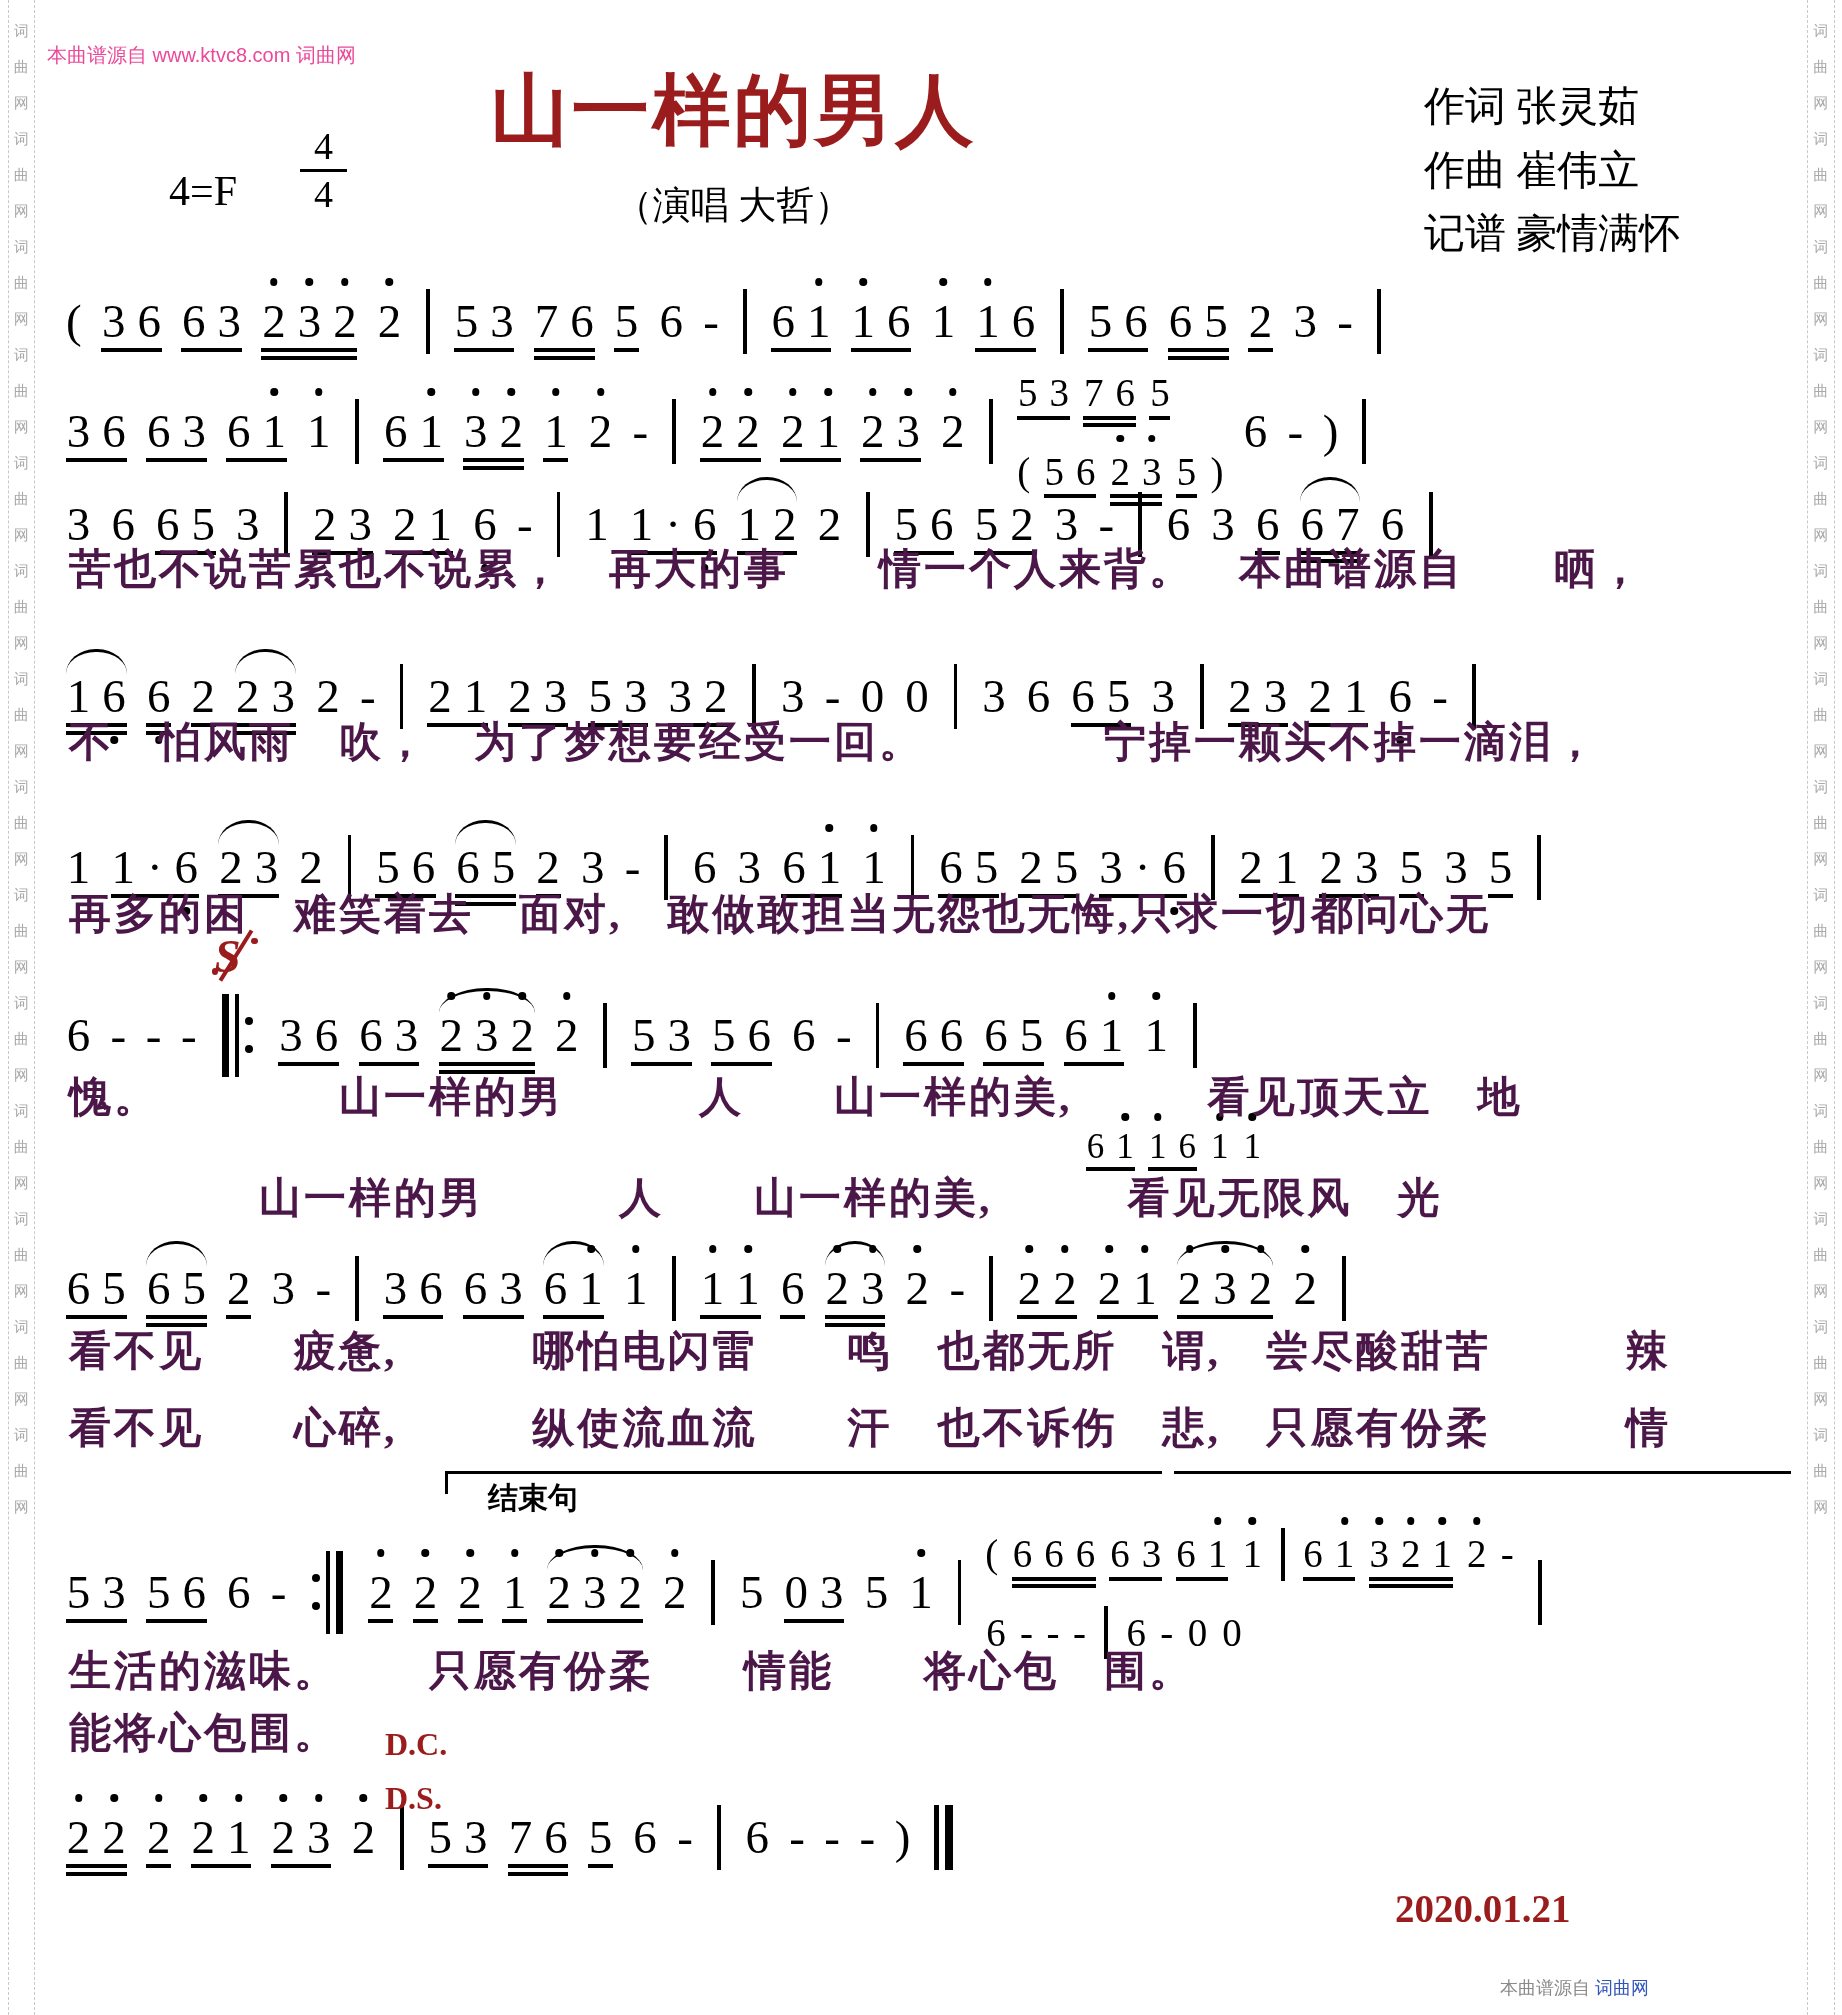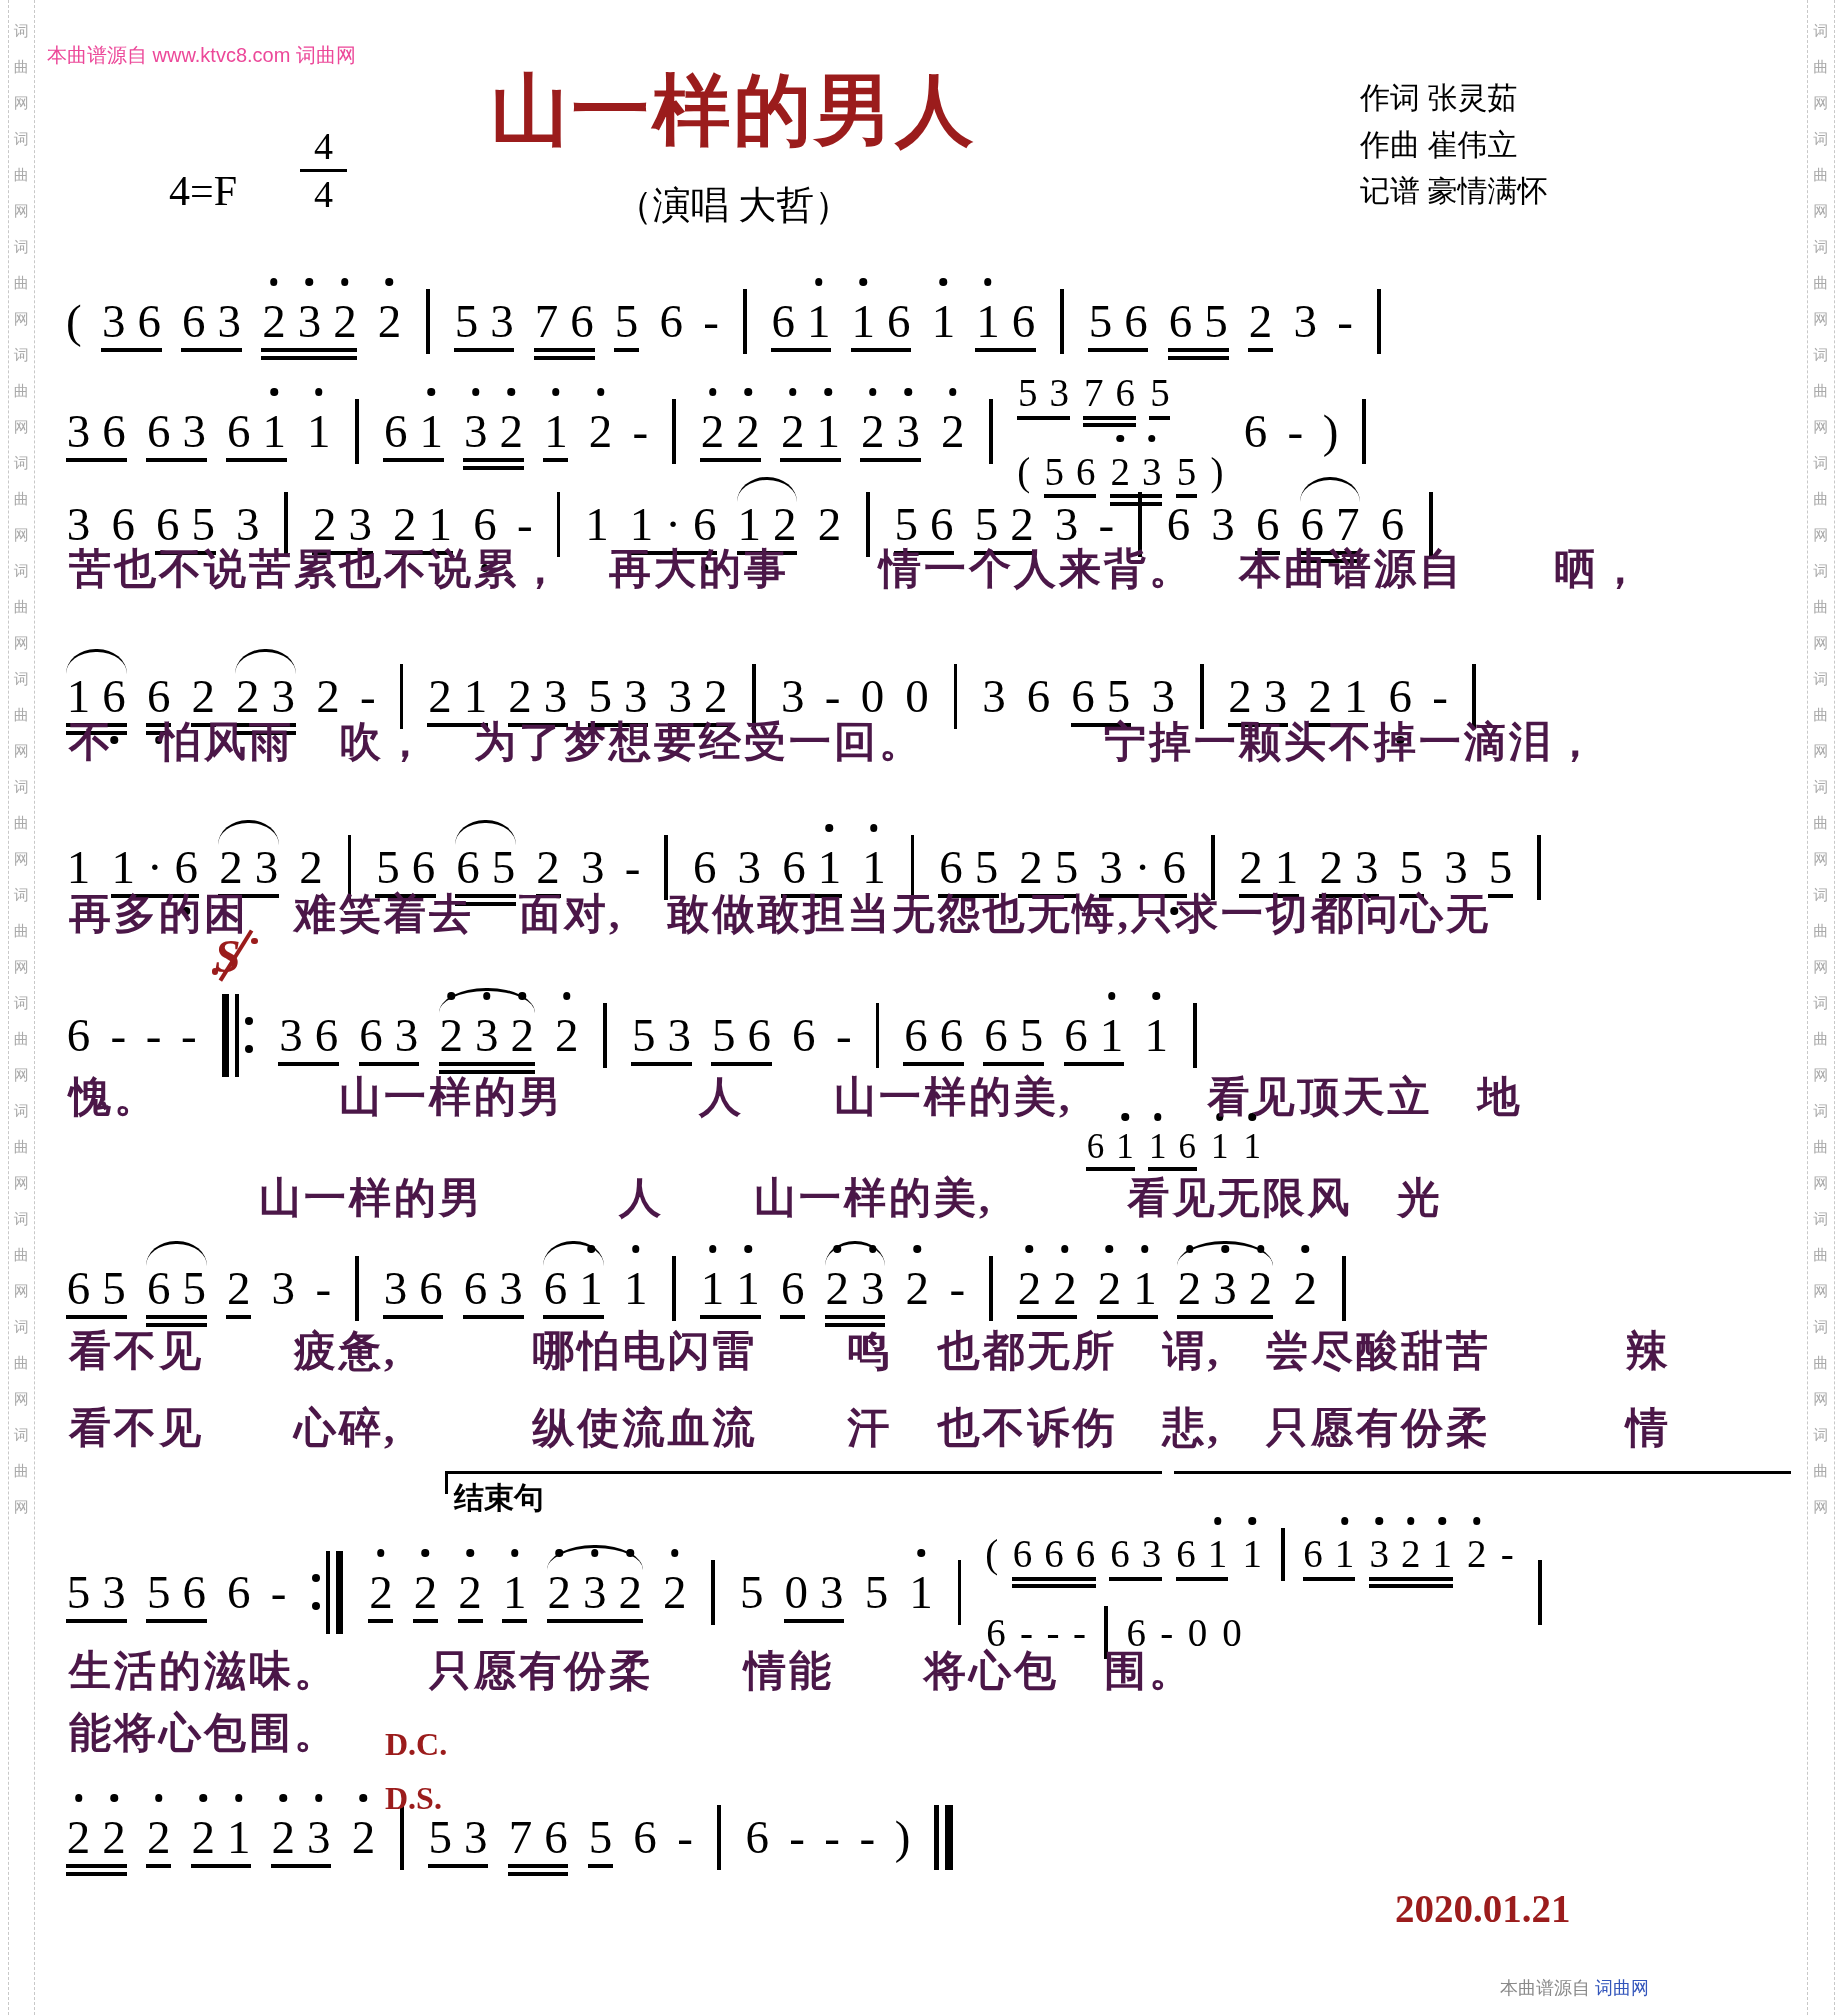--- a/index.html
+++ b/index.html
@@ -17,21 +17,21 @@
   .wm-topleft{position:absolute;left:47px;top:42px;font-size:20px;color:#ec4899;
       font-family:"Liberation Sans",sans-serif;}
   .title{position:absolute;left:395px;top:59px;width:677px;text-align:center;
       font-size:78px;font-weight:bold;color:#9b1c1c;letter-spacing:3px;}
   .subtitle{position:absolute;left:395px;top:180px;width:677px;text-align:center;
       font-size:38px;color:#000;}
   .keysig{position:absolute;left:169px;top:167px;font-size:42px;}
   .meter{position:absolute;left:297px;top:126px;width:53px;text-align:center;font-size:38px;line-height:1.1;}
   .meter .num{display:block;}
   .meter .fracline{display:block;height:3px;background:#000;margin:1.5px 3px;}
-  .credits{position:absolute;left:1360px;top:75px;font-size:30px;line-height:1.55;}
+  .credits{position:absolute;left:1424px;top:75px;font-size:41px;line-height:1.55;}
   .credits div{white-space:pre;}
   
   .notes{position:absolute;left:66px;display:flex;align-items:flex-start;gap:19.5px;height:68px;}
   .grp{position:relative;display:inline-flex;gap:12px;padding:0 0.8px;margin-top:0;}
   .n{position:relative;font-size:47px;line-height:68px;font-weight:normal;}
   .n .hi{position:absolute;left:50%;transform:translateX(-50%);top:-9px;width:7.5px;height:7.5px;
       border-radius:50%;background:#000;}
   .n .lo{position:absolute;left:50%;transform:translateX(-50%);bottom:-13.5px;width:7.5px;height:7.5px;
       border-radius:50%;background:#000;}
   .uline{position:absolute;left:0;right:0;height:3.8px;background:#000;}
@@ -66,21 +66,21 @@
   .stack .u-2{bottom:-6px;}
   
   .smallnotes{position:absolute;display:flex;gap:13.5px;height:50px;}
   .smallnotes .n{font-size:35px;line-height:50px;}
   .smallnotes .u-1{bottom:1.5px;}
   
   .lyrics{position:absolute;left:69px;font-size:42px;font-weight:bold;color:#4b1748;
       white-space:pre;letter-spacing:3px;font-family:"Liberation Serif","DejaVu Serif",serif;}
   
   .endbracket{position:absolute;height:19.5px;border-top:3.8px solid #000;border-left:3px solid #000;}
-  .endlabel{position:absolute;font-size:30px;color:#000;font-weight:bold;}
+  .endlabel{position:absolute;font-size:30px;color:#000;font-weight:bold;margin-left:34px;}
   .dcds{position:absolute;color:#9b1c1c;font-size:32px;font-weight:bold;line-height:1.5;margin-top:36px;}
   .date{position:absolute;font-size:39px;color:#9b1c1c;font-weight:bold;}
   .wm-bottomright{position:absolute;font-size:18px;font-family:"Liberation Sans",sans-serif;color:#8a8a8a;}
   .wm-bottomright .lnk{color:#3355bb;}
 </style>
 </head>
 <body>
 
 <div id="page">
 

